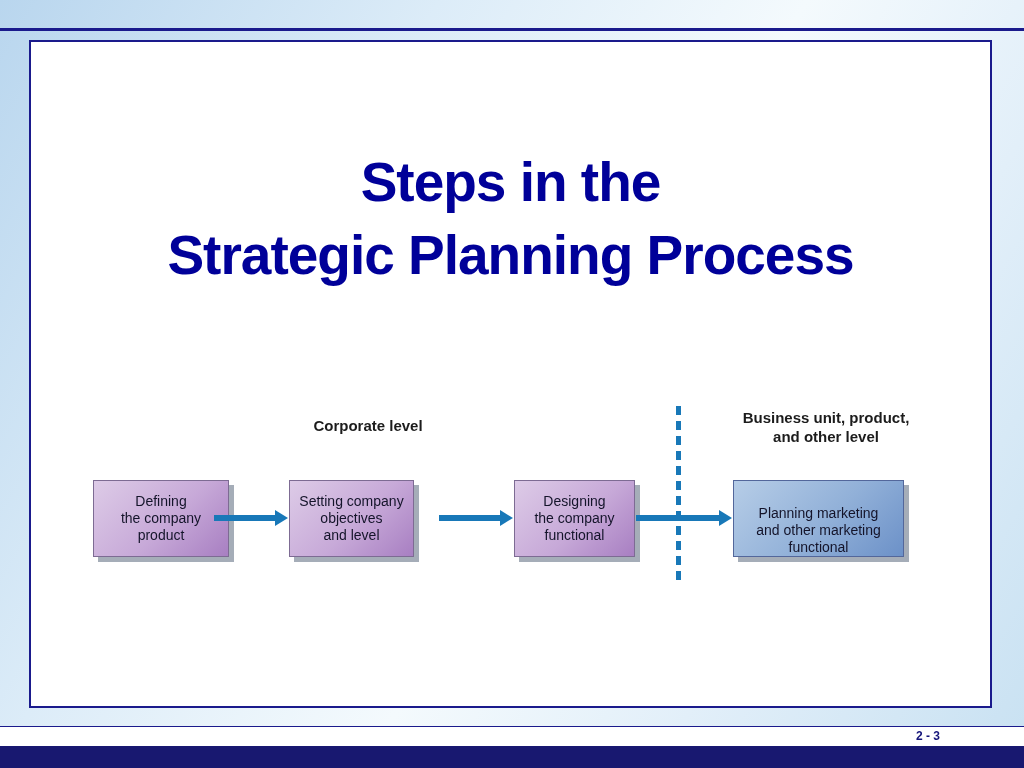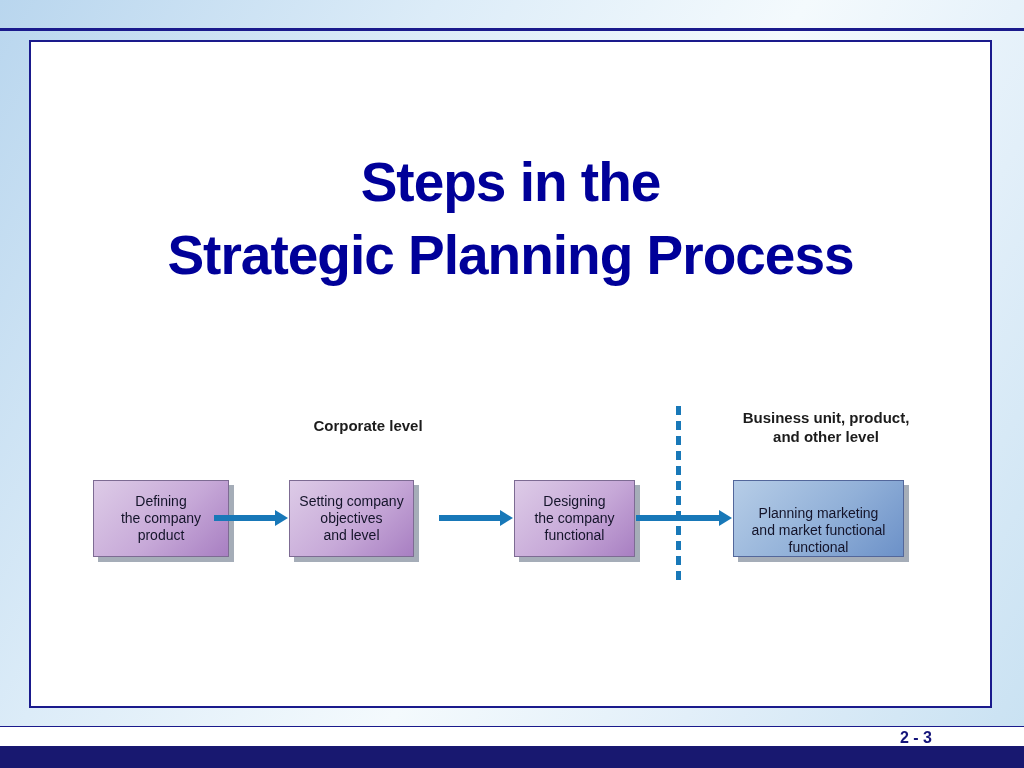--- a/index.html
+++ b/index.html
@@ -76,22 +76,22 @@
   .a1 { left:183px; width:74px; }
   .a2 { left:408px; width:74px; }
   .a3 { left:605px; width:96px; }
 
   .footer-strip {
     position:absolute; left:0; top:726px; width:1024px; height:20px;
     background:#ffffff;
     border-top:1px solid #1a1a8c;
   }
   .page-num {
-    position:absolute; right:92px; top:2px;
-    font-size:16px; font-weight:bold; color:#14147a;
+    position:absolute; right:84px; top:2px;
+    font-size:12px; font-weight:bold; color:#14147a;
   }
   .footer-bar {
     position:absolute; left:0; top:746px; width:1024px; height:22px;
     background:#181870;
   }
 </style>
 </head>
 <body>
 
 <div class="slide">
@@ -136,21 +136,21 @@
       <span>functional</span>
     </div>
 
     <div class="arrow a3">
       <div class="shaft"></div>
       <div class="head"></div>
     </div>
 
     <div class="pbox box4">
       <span>Planning marketing</span>
-      <span>and market functional</span>
+      <span>and other marketing</span>
       <span>functional</span>
     </div>
 
   </div>
 
   <div class="footer-strip">
     <span class="page-num">2 - 3</span>
   </div>
 
   <div class="footer-bar"></div>

